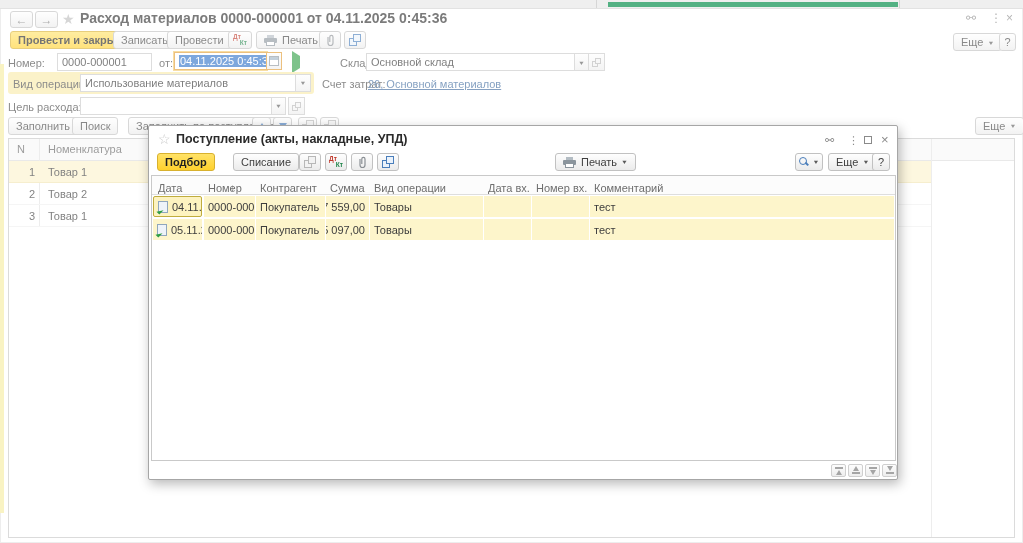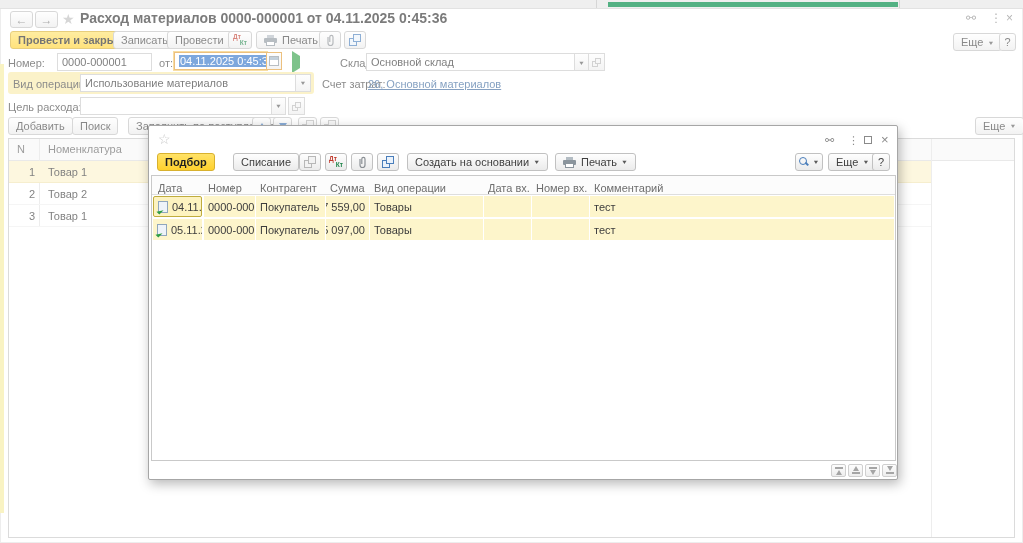--- a/index.html
+++ b/index.html
@@ -199,21 +199,21 @@
     <div class="fld-btn" style="left:271px;top:97px;width:15px">
         <span class="dd" style="margin:0">▼</span>
       </div>
     <div class="fld-btn" style="left:288px;top:97px;width:17px">
         <span class="sq2 gray" style="width:9px;height:9px">
           <i class="b" style="width:6px;height:6px"></i>
           <i class="t" style="width:6px;height:6px"></i>
         </span>
       </div>
 
-    <div class="btn" style="left:8px;top:117px">Добавить</div>
+    <div class="btn" style="left:8px;top:117px">Заполнить</div>
     <div class="btn" style="left:72px;top:117px">Поиск</div>
     <div class="btn" style="left:128px;top:117px">Заполнить по поступлению</div>
     <div class="btn icon-btn" style="left:252px;top:117px;width:19px">
         <span class="tri up"></span>
       </div>
     <div class="btn icon-btn" style="left:273px;top:117px;width:19px">
         <span class="tri down"></span>
       </div>
     <div class="btn icon-btn disabled" style="left:298px;top:117px;width:19px">
         <span class="sq2 gray">
@@ -251,20 +251,21 @@
         <span class="ncell">3</span>
         <span class="namecell">Товар 1</span>
       </div>
     </div>
   </div>
 
   <div class="dim"></div>
 
   <div class="modal">
     <span class="star" style="left:9px;top:6px;color:#c9c9c9">☆</span>
+    <div class="title">Поступление (акты, накладные, УПД)</div>
     <span class="m-icons" style="left:676px">⚯</span>
     <span class="m-icons" style="left:699px">⋮</span>
     <span class="m-max" style="left:715px"></span>
     <span class="m-icons" style="left:732px;font-size:13px;top:7px">×</span>
 
     <div class="btn yellow" style="left:8px;top:27px">Подбор</div>
     <div class="btn" style="left:84px;top:27px">Списание</div>
     <div class="btn icon-btn disabled" style="left:150px;top:27px;width:22px">
         <span class="sq2 gray">
           <i class="b"></i>
@@ -281,24 +282,20 @@
       <svg width="11" height="13">
           <path d="M3 3 L3 9 A2.5 2.5 0 0 0 8 9 L8 3 A1.6 1.6 0 0 0 4.8 3 L4.8 8" fill="none" stroke="#8a8f94" stroke-width="1.2"></path>
         </svg>
     </div>
     <div class="btn icon-btn" style="left:228px;top:27px;width:22px">
       <span class="sq2 blue">
           <i class="b"></i>
           <i class="t"></i>
         </span>
     </div>
-    <div class="btn" style="left:258px;top:27px">
-        <span>Создать на основании</span>
-        <span class="dd">▼</span>
-      </div>
     <div class="btn" style="left:406px;top:27px">
       <svg width="13" height="11" style="margin-right:5px">
           <rect x="0" y="3" width="13" height="5" rx="1" fill="#8b959d"></rect>
           <rect x="3" y="0" width="7" height="3" fill="#b3bcc3"></rect>
           <rect x="2.5" y="6.5" width="8" height="4" fill="#fff" stroke="#8b959d"></rect>
         </svg>
       <span>Печать</span>
         <span class="dd">▼</span>
     </div>
     <div class="btn icon-btn" style="left:646px;top:27px;width:28px">

